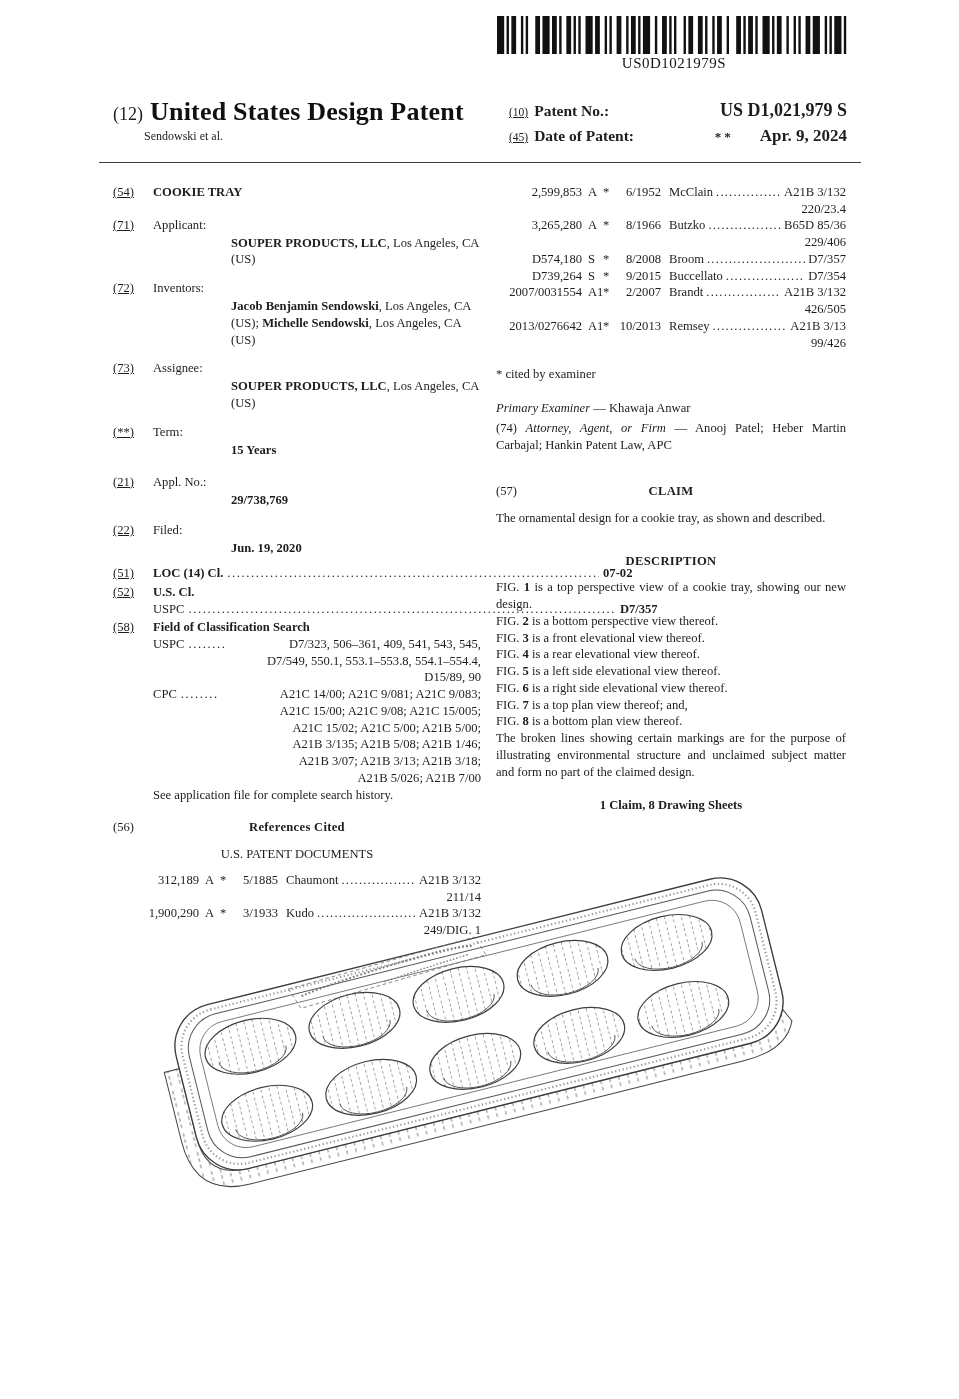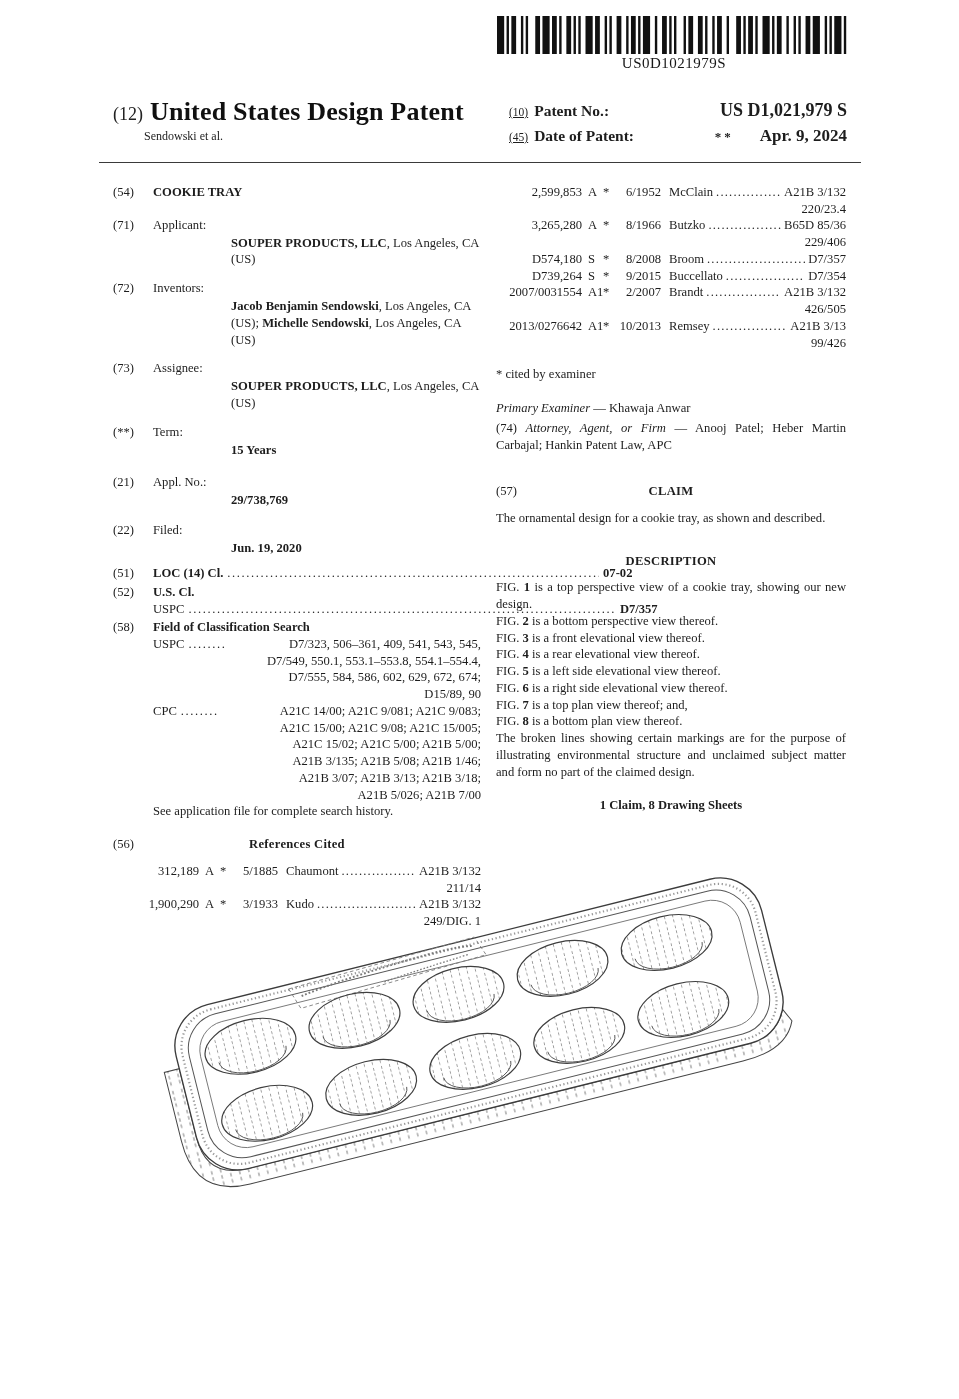--- a/index.html
+++ b/index.html
@@ -37,21 +37,21 @@
   .rule { position: absolute; left: 99px; top: 162px; width: 762px; border-top: 1.6px solid #3a3a3a; }
 
   
   .col { position: absolute; top: 184px; font-size: 12.6px; line-height: 1.33; }
   .col-left { left: 113px; width: 368px; }
   .col-right { left: 496px; width: 350px; }
 
   .entry { display: flex; margin-bottom: 12px; }
   .entry.tight { margin-bottom: 2px; }
   .entry.mid { margin-bottom: 8px; }
-  .tag { flex: none; width: 40px; }
+  .tag { flex: none; width: 40px; text-decoration: underline; }
   .ebody { flex: 1; }
   .ebody-flex { flex: 1; display: flex; }
   .sublabel { flex: none; width: 78px; }
   .vblock { flex: 1; margin-top: 18px; }
 
   .dotrow { display: flex; align-items: baseline; }
   .dots { flex: 1; overflow: hidden; white-space: nowrap; margin: 0 4px; color: #2a2a2a; }
   .dots::before { content: ".........................................................................................."; letter-spacing: 1.6px; }
   .dots-fixed { flex: none; width: 36px; overflow: hidden; white-space: nowrap; margin: 0 4px; }
   .dots-fixed::before { content: "..............."; letter-spacing: 1.6px; }
@@ -250,21 +250,20 @@
     <span class="tag">(58)</span>
     <span class="ebody">
       <div class="b">Field of Classification Search</div>
       <div class="dotrow">
         <span>USPC</span>
         <span class="dots-fixed"></span>
         <span class="fs-first">D7/323, 506–361, 409, 541, 543, 545,</span>
       </div>
       <div class="right-lines">
         <div>D7/549, 550.1, 553.1–553.8, 554.1–554.4,</div>
-        <div>D7/555, 584, 586, 602, 629, 672, 674;</div>
         <div>D15/89, 90</div>
       </div>
       <div class="dotrow">
         <span>CPC</span>
         <span class="dots-fixed"></span>
         <span class="fs-first">A21C 14/00; A21C 9/081; A21C 9/083;</span>
       </div>
       <div class="right-lines">
         <div>A21C 15/00; A21C 9/08; A21C 15/005;</div>
         <div>A21C 15/02; A21C 5/00; A21B 5/00;</div>
@@ -273,20 +272,21 @@
         <div>A21B 5/026; A21B 7/00</div>
       </div>
       <div>See application file for complete search history.</div>
     </span>
   </div>
 
   <div class="sec-head">
     <span class="sec-tag">(56)</span>
     <span class="sec-title">References Cited</span>
   </div>
+  <div class="sub-head">U.S. PATENT DOCUMENTS</div>
 
   <div class="refrow">
     <span class="r-num">312,189</span>
     <span class="r-kind">A</span>
     <span class="r-star">*</span>
     <span class="r-date">5/1885</span>
     <span class="r-name">Chaumont</span>
     <span class="r-dots"></span>
     <span class="r-cls">A21B 3/132</span>
   </div>

